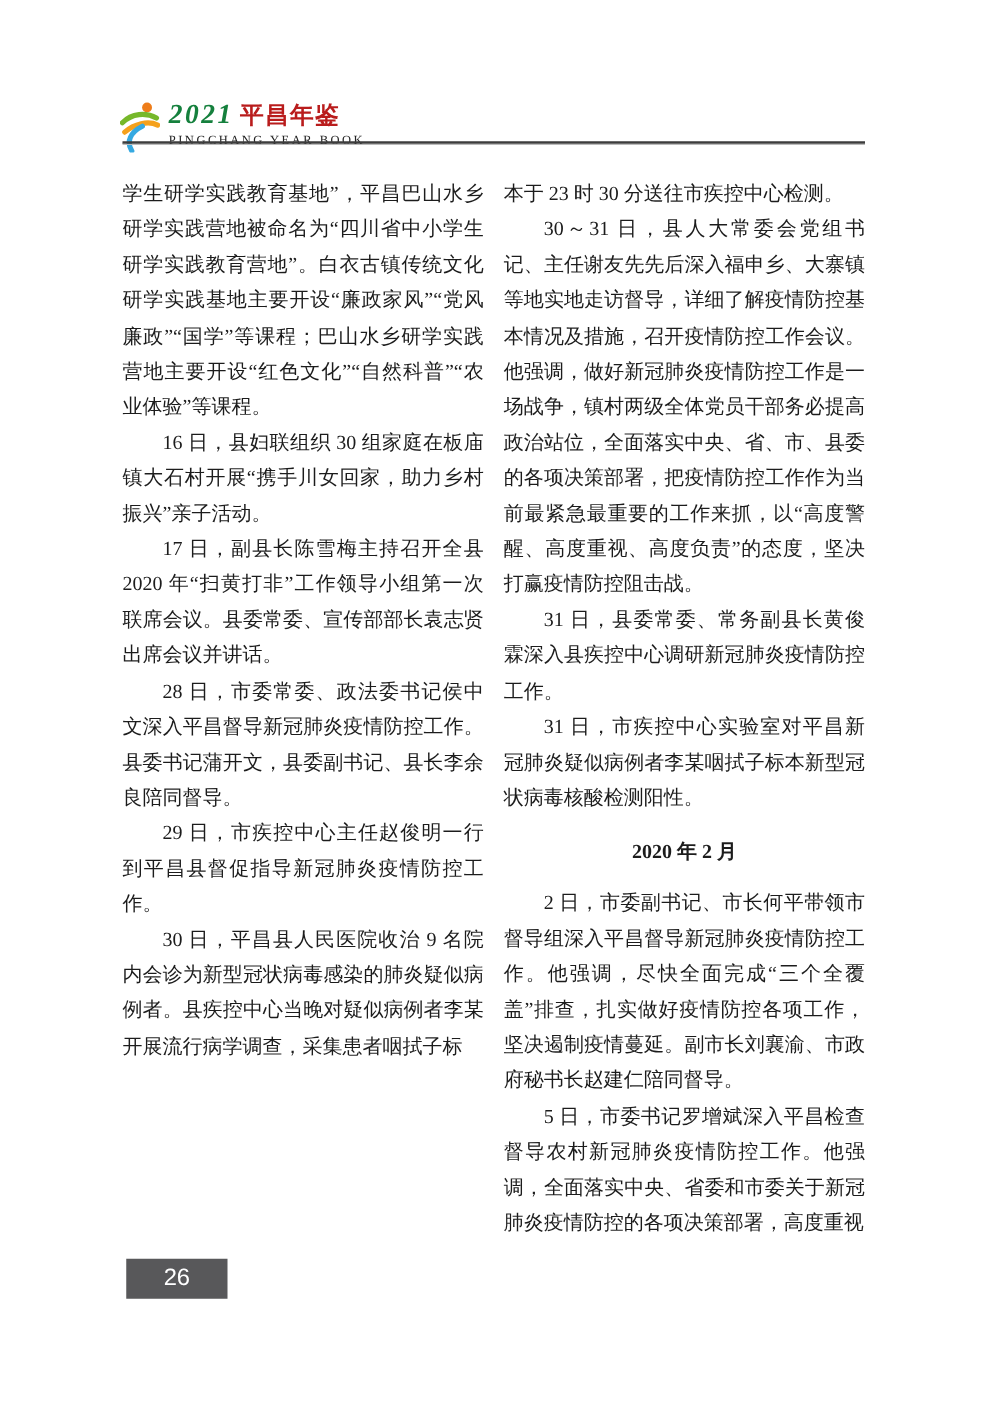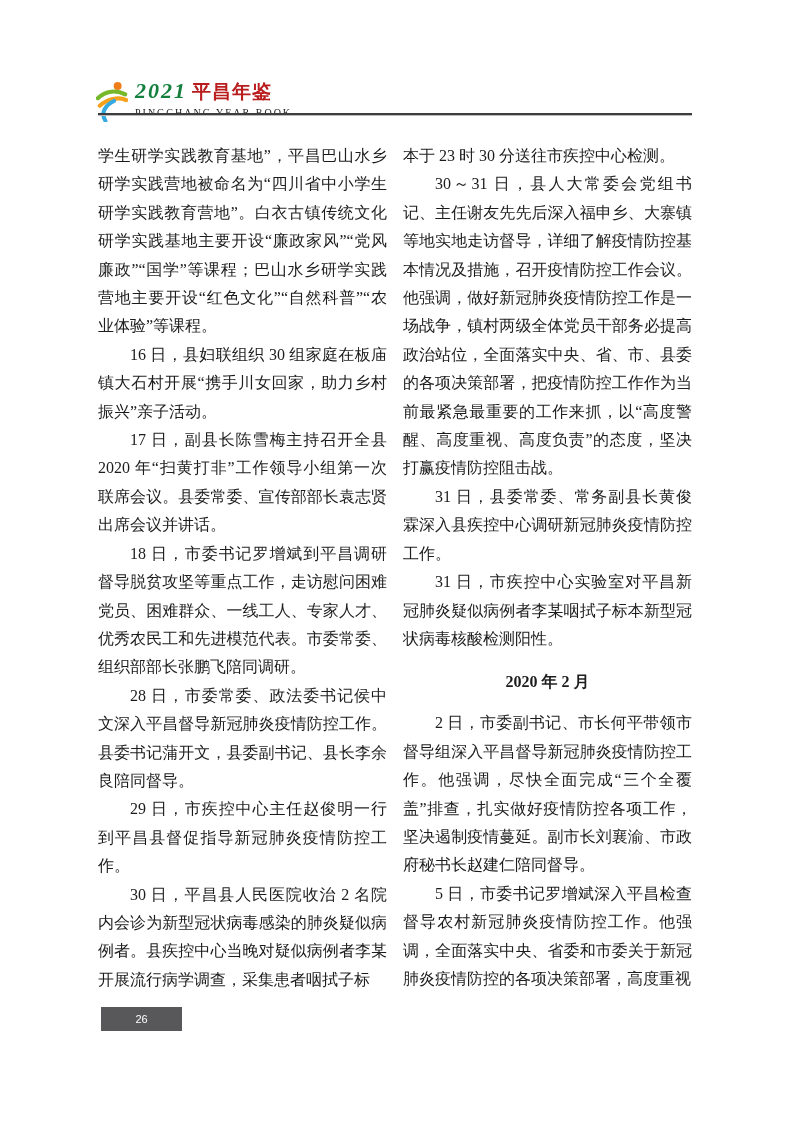--- a/index.html
+++ b/index.html
@@ -50,24 +50,24 @@
   .col p.cont { text-indent: 0; }
   .month-heading {
     font-size: 16px; font-weight: bold; line-height: 28px;
     text-align: center; margin: 15px 0 13px 0;
     text-indent: 0;
   }
 
   
   .page-num {
     position: absolute; left: 101px; top: 1007px;
-    width: 81px; height: 24px;
+    width: 81px; height: 32px;
     background: #58585a; color: #ffffff;
     font-family: "Liberation Sans", "DejaVu Sans", sans-serif;
-    font-size: 11px;
+    font-size: 19px;
     display: flex; align-items: center; justify-content: center;
   }
 </style>
 </head>
 <body>
 
 <div class="header-block">
   <span class="logo-icon">
     <svg width="32" height="42" viewBox="0 0 34 44" xmlns="http://www.w3.org/2000/svg">
       <circle cx="23" cy="6" r="4.2" fill="#ee7d1a"></circle>
@@ -85,24 +85,23 @@
   </span>
 </div>
 <div class="header-rule"></div>
 
 <div class="content">
 
   <div class="col">
     <p class="cont">学生研学实践教育基地”，平昌巴山水乡研学实践营地被命名为“四川省中小学生研学实践教育营地”。白衣古镇传统文化研学实践基地主要开设“廉政家风”“党风廉政”“国学”等课程；巴山水乡研学实践营地主要开设“红色文化”“自然科普”“农业体验”等课程。</p>
     <p>16 日，县妇联组织 30 组家庭在板庙镇大石村开展“携手川女回家，助力乡村振兴”亲子活动。</p>
     <p>17 日，副县长陈雪梅主持召开全县 2020 年“扫黄打非”工作领导小组第一次联席会议。县委常委、宣传部部长袁志贤出席会议并讲话。</p>
-    <p>18 日，市委书记罗增斌到平昌调研督导脱贫攻坚等重点工作，走访慰问困难党员、困难群众、一线工人、专家人才、优秀农民工和先进模范代表。市委常委、组织部部长张鹏飞陪同调研。</p>
     <p>28 日，市委常委、政法委书记侯中文深入平昌督导新冠肺炎疫情防控工作。县委书记蒲开文，县委副书记、县长李余良陪同督导。</p>
     <p>29 日，市疾控中心主任赵俊明一行到平昌县督促指导新冠肺炎疫情防控工作。</p>
-    <p>30 日，平昌县人民医院收治 2 名院内会诊为新型冠状病毒感染的肺炎疑似病例者。县疾控中心当晚对疑似病例者李某开展流行病学调查，采集患者咽拭子标</p>
+    <p>30 日，平昌县人民医院收治 9 名院内会诊为新型冠状病毒感染的肺炎疑似病例者。县疾控中心当晚对疑似病例者李某开展流行病学调查，采集患者咽拭子标</p>
   </div>
 
   <div class="col">
     <p class="cont">本于 23 时 30 分送往市疾控中心检测。</p>
     <p>30～31 日，县人大常委会党组书记、主任谢友先先后深入福申乡、大寨镇等地实地走访督导，详细了解疫情防控基本情况及措施，召开疫情防控工作会议。他强调，做好新冠肺炎疫情防控工作是一场战争，镇村两级全体党员干部务必提高政治站位，全面落实中央、省、市、县委的各项决策部署，把疫情防控工作作为当前最紧急最重要的工作来抓，以“高度警醒、高度重视、高度负责”的态度，坚决打赢疫情防控阻击战。</p>
     <p>31 日，县委常委、常务副县长黄俊霖深入县疾控中心调研新冠肺炎疫情防控工作。</p>
     <p>31 日，市疾控中心实验室对平昌新冠肺炎疑似病例者李某咽拭子标本新型冠状病毒核酸检测阳性。</p>
     <h2 class="month-heading">2020 年 2 月</h2>
     <p>2 日，市委副书记、市长何平带领市督导组深入平昌督导新冠肺炎疫情防控工作。他强调，尽快全面完成“三个全覆盖”排查，扎实做好疫情防控各项工作，坚决遏制疫情蔓延。副市长刘襄渝、市政府秘书长赵建仁陪同督导。</p>
     <p>5 日，市委书记罗增斌深入平昌检查督导农村新冠肺炎疫情防控工作。他强调，全面落实中央、省委和市委关于新冠肺炎疫情防控的各项决策部署，高度重视</p>

